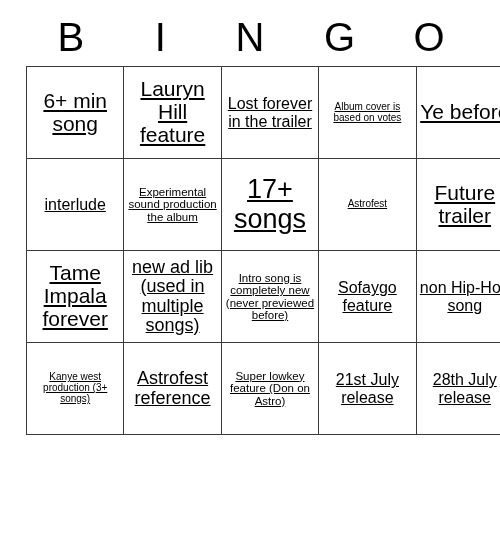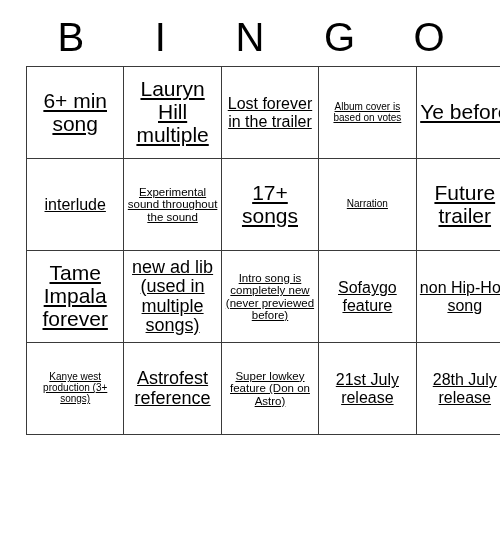--- a/index.html
+++ b/index.html
@@ -54,21 +54,21 @@
     word-wrap: break-word;
     overflow-wrap: break-word;
     hyphens: none;
   }
   
   .fs-xs  { font-size: 11.5px; }
   .fs-s   { font-size: 10px; }
   .fs-m   { font-size: 18px; }
   .fs-l   { font-size: 16px; }
   .fs-xl  { font-size: 21px; }
-  .fs-xxl { font-size: 21px; margin-top: 40px; }
+  .fs-xxl { font-size: 27px; margin-top: 40px; }
   .cell-text {
     display: block;
   }
 </style>
 </head>
 <body>
 
 <div id="bingo-card">
 
   <div id="bingo-header">
@@ -79,44 +79,44 @@
     <div class="header-letter">O</div>
   </div>
 
   <table id="bingo-grid">
     <tbody>
       <tr>
         <td class="fs-xl">
             <span class="cell-text">6+ min song</span>
           </td>
         <td class="fs-xl">
-            <span class="cell-text">Lauryn Hill multiple</span>
+            <span class="cell-text">Lauryn Hill feature</span>
           </td>
         <td class="fs-l">
             <span class="cell-text">Lost forever in the trailer</span>
           </td>
         <td class="fs-s">
             <span class="cell-text">Album cover is based on votes</span>
           </td>
         <td class="fs-xl">
             <span class="cell-text">Ye before</span>
           </td>
       </tr>
       <tr>
         <td class="fs-l">
             <span class="cell-text">interlude</span>
           </td>
         <td class="fs-xs">
-            <span class="cell-text">Experimental sound throughout the sound</span>
+            <span class="cell-text">Experimental sound production the album</span>
           </td>
         <td class="fs-xxl">
             <span class="cell-text">17+ songs</span>
           </td>
         <td class="fs-s">
-            <span class="cell-text">Narration</span>
+            <span class="cell-text">Astrofest</span>
           </td>
         <td class="fs-xl">
             <span class="cell-text">Future trailer</span>
           </td>
       </tr>
       <tr>
         <td class="fs-xl">
             <span class="cell-text">Tame Impala forever</span>
           </td>
         <td class="fs-m">

